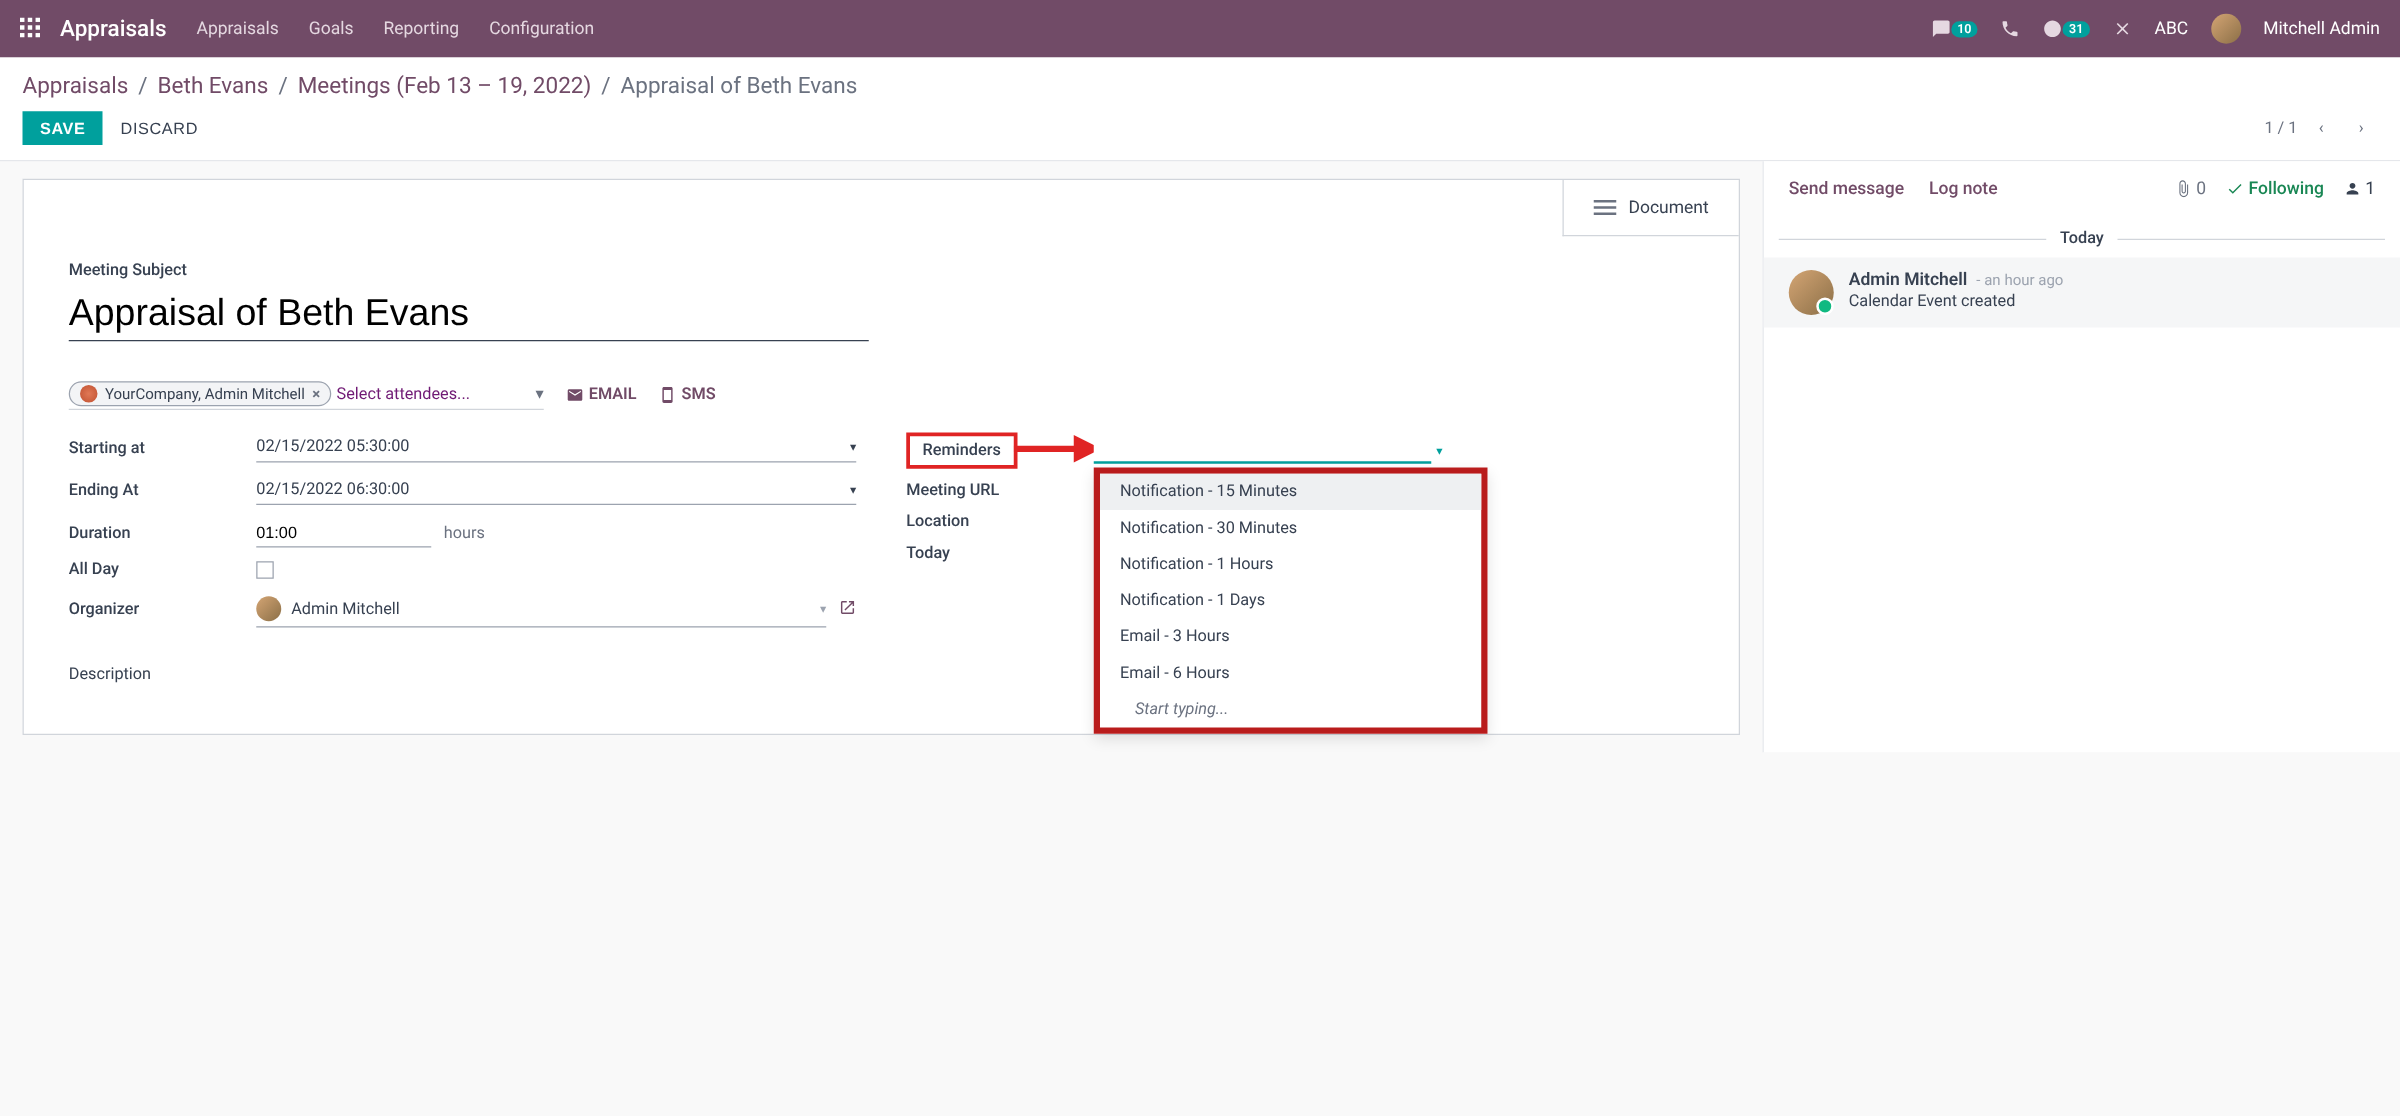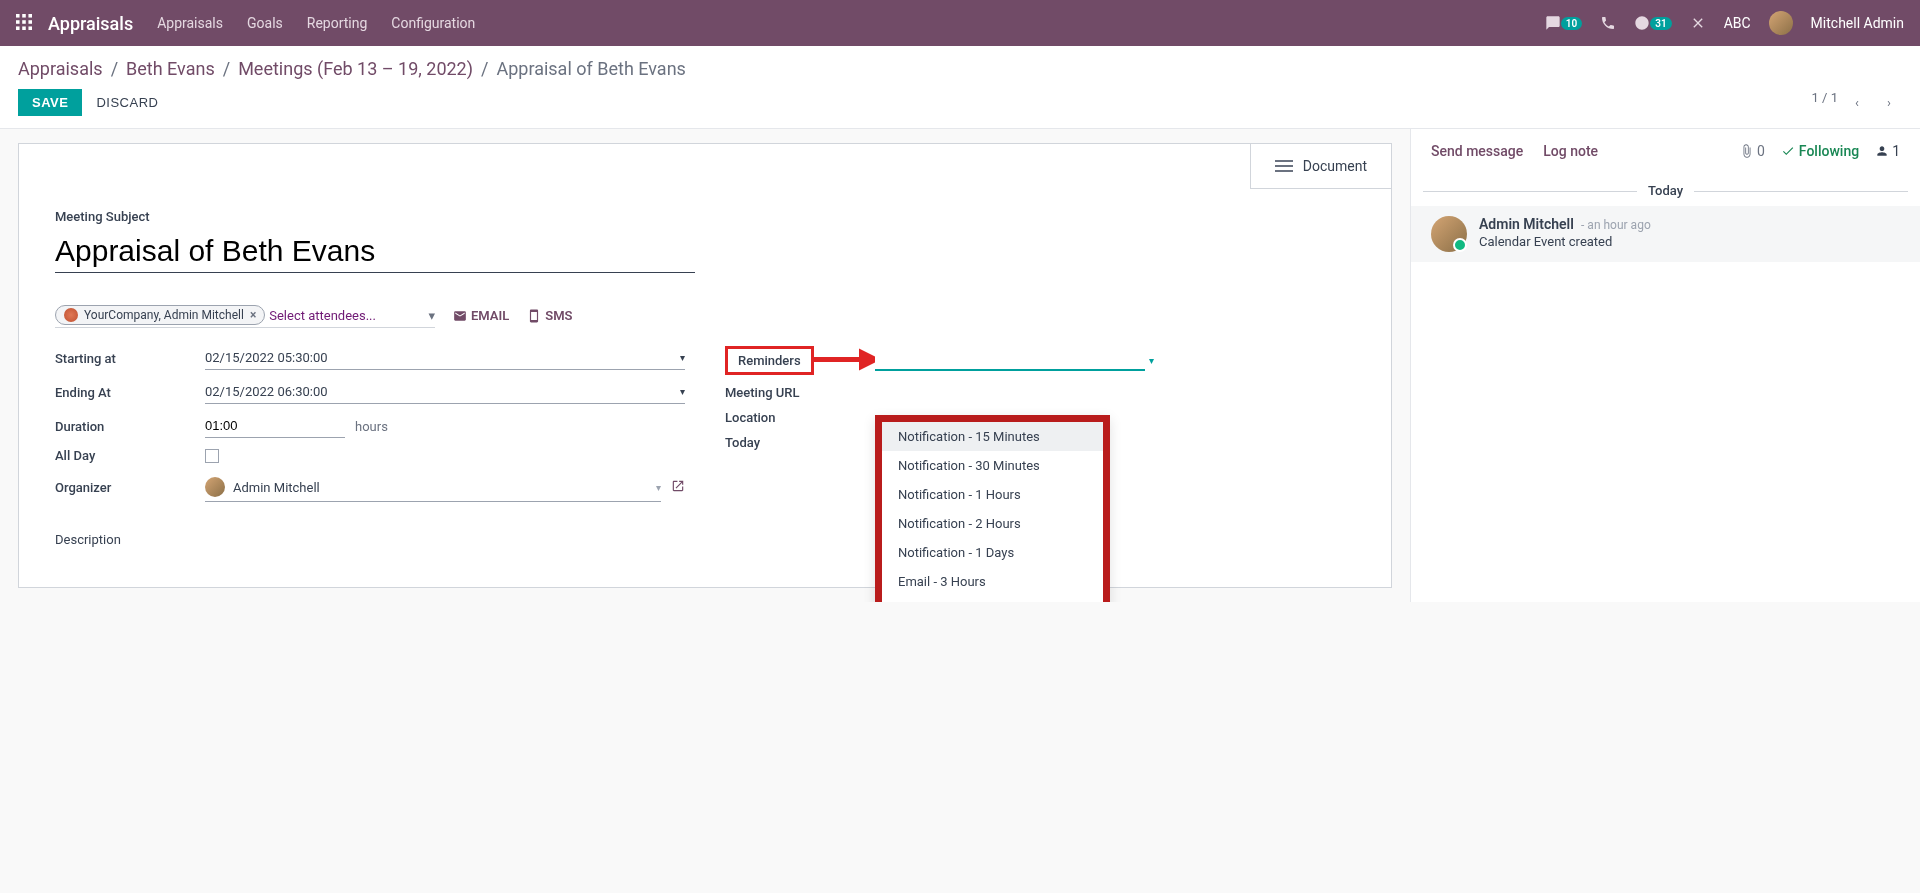--- a/index.html
+++ b/index.html
@@ -17,21 +17,21 @@
 .topbar svg { width: 16px; height: 16px; fill: #e5d8e1; }
 
 .header { background: #fff; padding: 12px 18px; border-bottom: 1px solid #e5e7eb; }
 .breadcrumb { font-size: 18px; color: #374151; display: flex; align-items: center; gap: 8px; flex-wrap: wrap; }
 .breadcrumb a { color: #714B67; text-decoration: none; cursor: pointer; }
 .breadcrumb .sep { color: #6b7280; }
 .breadcrumb .current { color: #6b7280; }
 .actions { display: flex; align-items: center; margin-top: 10px; }
 .actions .btn-save { background: #00A09D; color: #fff; border: none; padding: 6px 14px; font-size: 13px; font-weight: 600; cursor: pointer; letter-spacing: 0.5px; }
 .actions .btn-discard { color: #374151; background: none; border: none; padding: 6px 14px; font-size: 13px; font-weight: 500; cursor: pointer; letter-spacing: 0.5px; }
-.actions .pager { margin-left: auto; display: flex; align-items: flex-start; gap: 6px; font-size: 13px; color: #6b7280; }
+.actions .pager { margin-left: auto; display: flex; align-items: center; gap: 6px; font-size: 13px; color: #6b7280; }
 .actions .pager .pgbtn { width: 26px; height: 26px; display: flex; align-items: center; justify-content: center; cursor: pointer; color: #6b7280; }
 
 .main { display: flex; gap: 0; padding: 0; }
 .form-panel { flex: 1; padding: 14px 18px; }
 .form-card { background: #fff; border: 1px solid #d1d5db; }
 .doc-btn-row { display: flex; justify-content: flex-end; }
 .doc-btn { border-left: 1px solid #d1d5db; border-bottom: 1px solid #d1d5db; padding: 14px 24px; display: flex; align-items: center; gap: 10px; cursor: pointer; font-size: 14px; color: #374151; }
 .doc-btn .hamb { display: flex; flex-direction: column; gap: 3px; }
 .doc-btn .hamb span { width: 18px; height: 2px; background: #6b7280; display: block; }
 .form-body { padding: 20px 36px 40px; }
@@ -63,21 +63,21 @@
 .org-row { display: flex; align-items: center; gap: 8px; }
 .org-row .avatar-sm { width: 20px; height: 20px; border-radius: 50%; background: linear-gradient(135deg,#d4a574,#8b6f47); }
 .desc-row { margin-top: 20px; }
 
 .red-box { border: 3px solid #e02424; padding: 4px 10px; display: inline-block; position: relative; }
 .arrow-ann { position: absolute; left: 100%; top: 50%; transform: translateY(-50%); }
 .arrow-ann svg { width: 70px; height: 34px; }
 
 .reminders-input { border: none; border-bottom: 2px solid #00A09D; outline: none; width: 270px; font-size: 13px; padding: 2px 0; }
 .dd-caret-teal { color: #00A09D; font-size: 10px; margin-left: 4px; }
-.dropdown-menu { position: absolute; background: #fff; border: 7px solid #b91c1c; box-shadow: 0 4px 12px rgba(0,0,0,0.12); width: 235px; z-index: 100; margin-top: 41px; }
+.dropdown-menu { position: absolute; background: #fff; border: 5px solid #b91c1c; box-shadow: 0 4px 12px rgba(0,0,0,0.12); width: 315px; z-index: 100; }
 .dropdown-menu .item { padding: 7px 16px; font-size: 13px; cursor: pointer; color: #374151; }
 .dropdown-menu .item:hover, .dropdown-menu .item.hover { background: #eef0f2; }
 .dropdown-menu .search-more { color: #00A09D; padding-left: 28px; }
 .dropdown-menu .start-typing { font-style: italic; color: #6b7280; padding-left: 28px; }
 
 .chatter { width: 510px; background: #fff; border-left: 1px solid #e5e7eb; padding-top: 8px; }
 .chatter-head { display: flex; align-items: center; padding: 6px 20px; gap: 20px; font-size: 14px; }
 .chatter-head .link { color: #714B67; font-weight: 500; cursor: pointer; }
 .chatter-head .right { margin-left: auto; display: flex; align-items: center; gap: 16px; }
 .chatter-head .attach { color: #6b7280; display: flex; align-items: center; gap: 3px; }
@@ -268,21 +268,20 @@
                   </span>
                 </span>
               </span>
               <div style="flex:1;display:flex;align-items:center;position:relative">
                 <input class="reminders-input" style="">
                 <span class="dd-caret-teal">▾</span>
                 <div class="dropdown-menu" style="top:24px;left:0">
                   <div class="item hover">Notification - 15 Minutes</div>
                   <div class="item">Notification - 30 Minutes</div>
                   <div class="item">Notification - 1 Hours</div>
-                  <div class="item">Notification - 2 Hours</div>
                   <div class="item">Notification - 1 Days</div>
                   <div class="item">Email - 3 Hours</div>
                   <div class="item">Email - 6 Hours</div>
                   <div class="item start-typing">Start typing...</div>
                 </div>
               </div>
             </div>
             <div class="frow">
               <span class="flabel">Meeting URL</span>
             </div>

